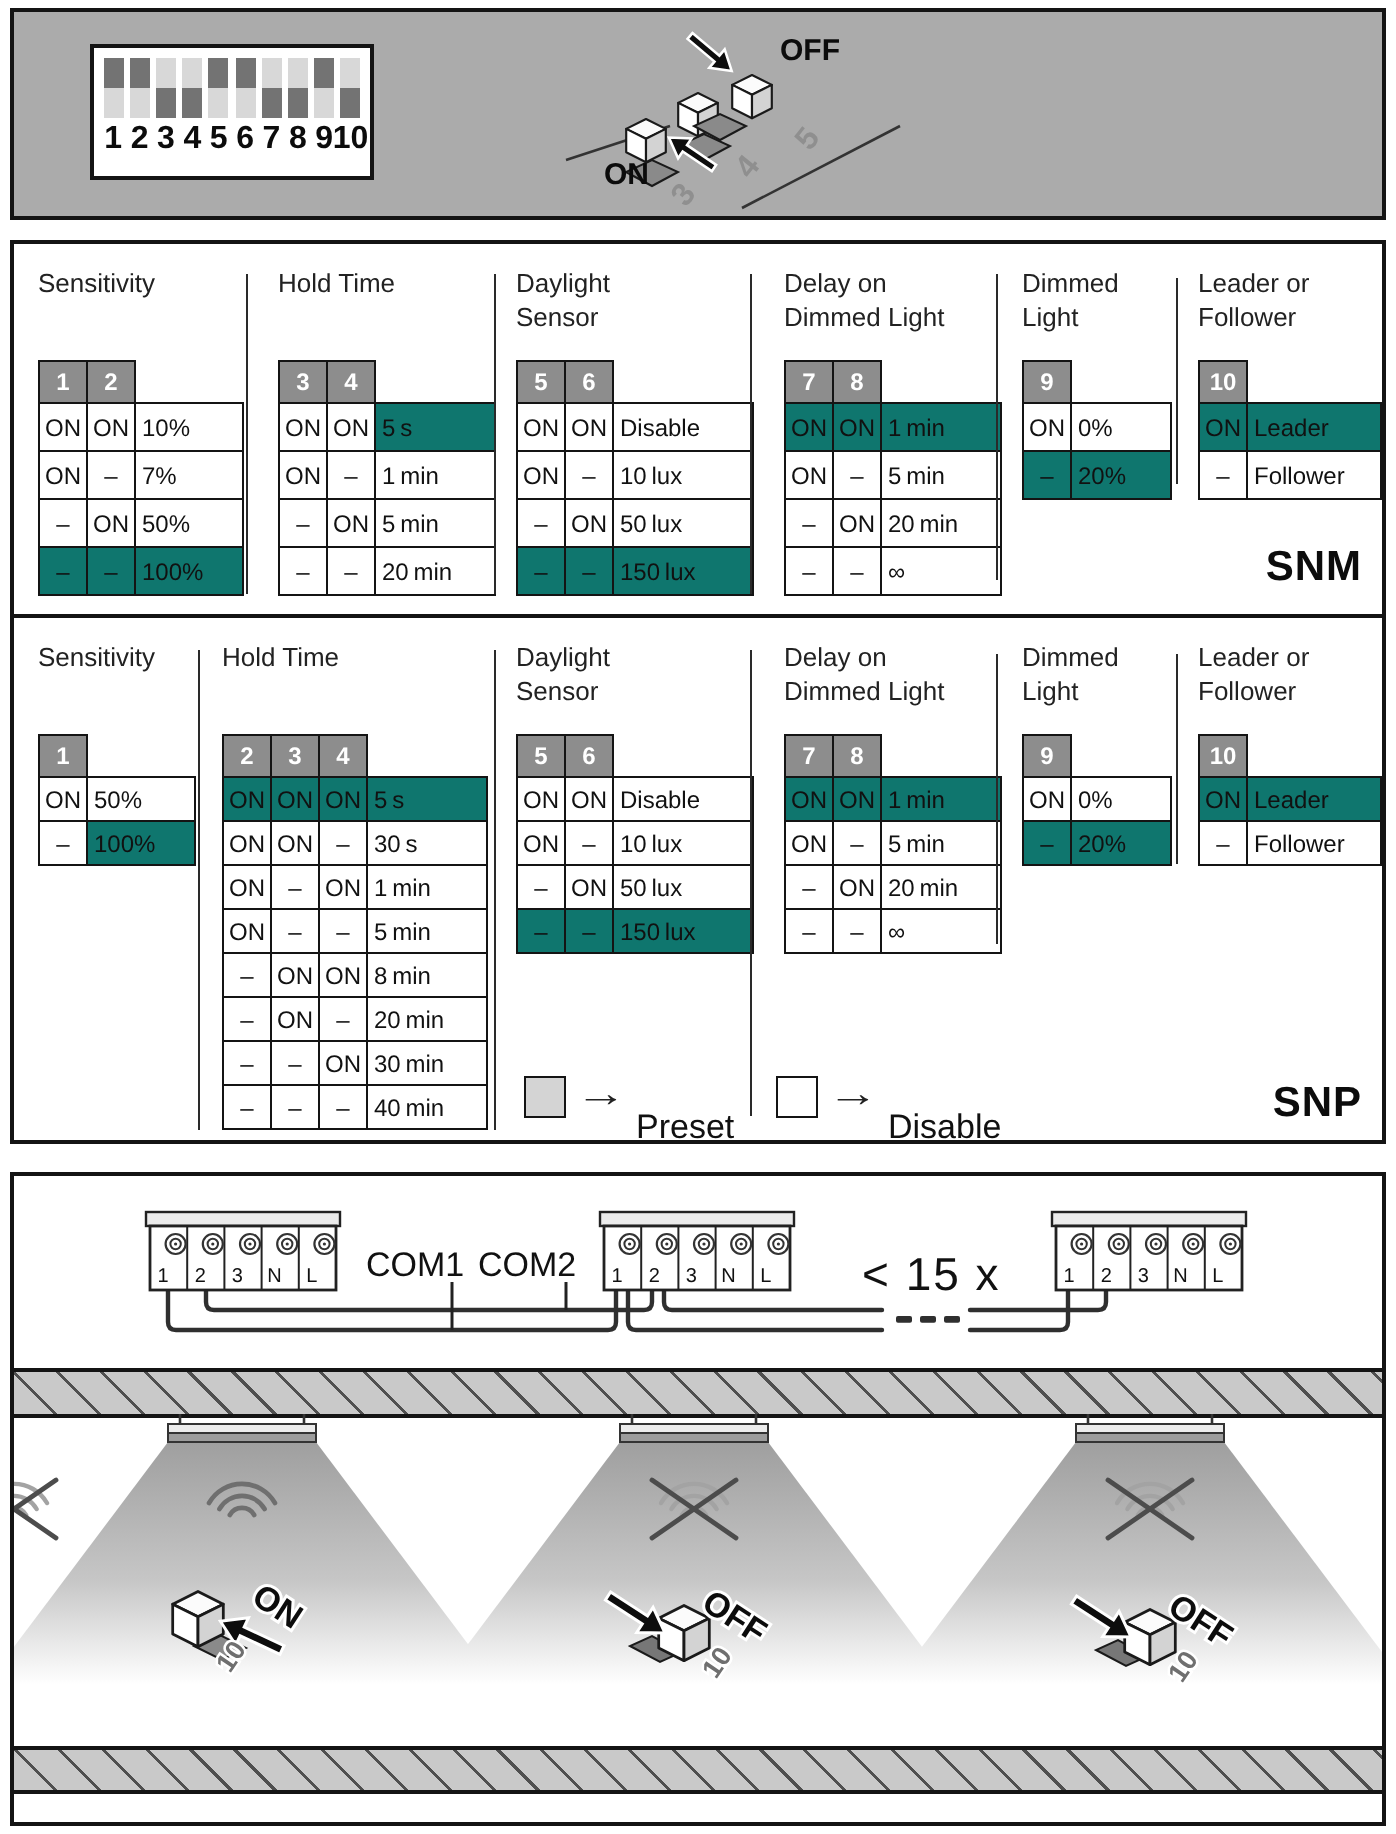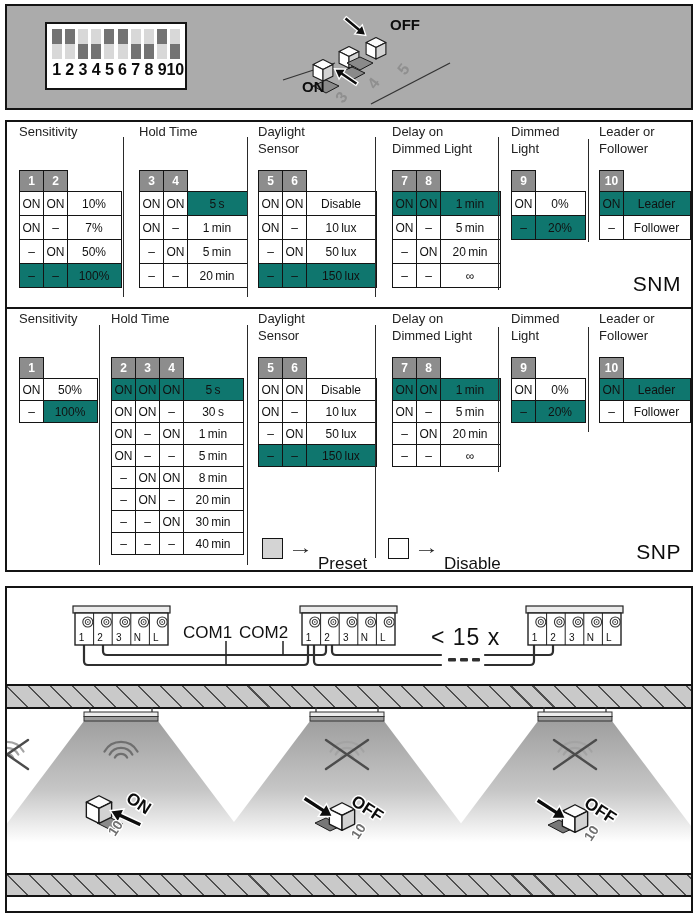--- a/index.html
+++ b/index.html
@@ -14,32 +14,32 @@
   .dip .half{flex:1;}
   .half.dark{background:#737373;}
   .half.light{background:#d8d8d8;}
   .dipnum{font-size:16px;font-weight:bold;margin-top:3px;line-height:1;white-space:nowrap;color:#0c0c0c;}
   #isoswitch{position:absolute;left:262px;top:4px;}
   
   #p2{left:5px;top:120px;width:688px;height:452px;background:#fff;}
   .grp{position:absolute;left:0;width:684px;}
   #snm{top:0;height:185px;}
   #snp{top:185px;height:263px;border-top:2px solid #141414;box-sizing:border-box;}
-  .sec{position:absolute;top:2px;}
+  .sec{position:absolute;top:12px;}
   .sec-title{height:46px;font-size:13px;line-height:1.3;color:#222;}
   table.cfg{border-collapse:collapse;}
   .cfg th{background:#8d8d8d;color:#fff;font-size:12px;font-weight:bold;width:23px;min-width:23px;height:20px;border:1px solid #141414;text-align:center;padding:0;}
   .cfg td{border:1px solid #141414;font-size:12px;color:#111;text-align:center;padding:0;background:#fff;}
   #snm .cfg td{height:23px;}
   #snp .cfg td{height:21px;}
   .cfg td.sw{width:23px;min-width:23px;}
-  .cfg td.val{text-align:center;padding:0 4px 0 3px;white-space:nowrap;}
+  .cfg td.val{text-align:left;padding:0 4px 0 3px;white-space:nowrap;}
   .cfg td.pre{background:#0f766e;}
   .vdiv{position:absolute;width:1px;background:#2a2a2a;}
-  .model{position:absolute;right:10px;font-size:21px;font-weight:normal;letter-spacing:0.5px;color:#0c0c0c;}
+  .model{position:absolute;right:10px;font-size:21px;font-weight:bold;letter-spacing:0.5px;color:#0c0c0c;}
   #snm .model{top:150px;}
   #snp .model{top:231px;}
   .legend{position:absolute;top:228px;display:flex;align-items:center;height:22px;}
   .lgbox{display:inline-block;width:21px;height:21px;border:1.5px solid #141414;box-sizing:border-box;background:#fff;}
   .lgbox.pre{background:#d4d4d4;}
   .lgarrow{font-size:19px;margin:0 8px;transform:scaleX(1.35);display:inline-block;color:#222;}
   .lglabel{font-size:17px;color:#111;margin-top:32px;}
   
   #p3{left:5px;top:586px;width:688px;height:327px;background:#fff;}
   .hatch{position:absolute;left:0;width:684px;box-sizing:border-box;border-top:2px solid #141414;border-bottom:2px solid #141414;background:#c9c9c9;background-image:repeating-linear-gradient(45deg,rgba(0,0,0,0) 0 14px,#4f4f4f 14px 15.5px);}

